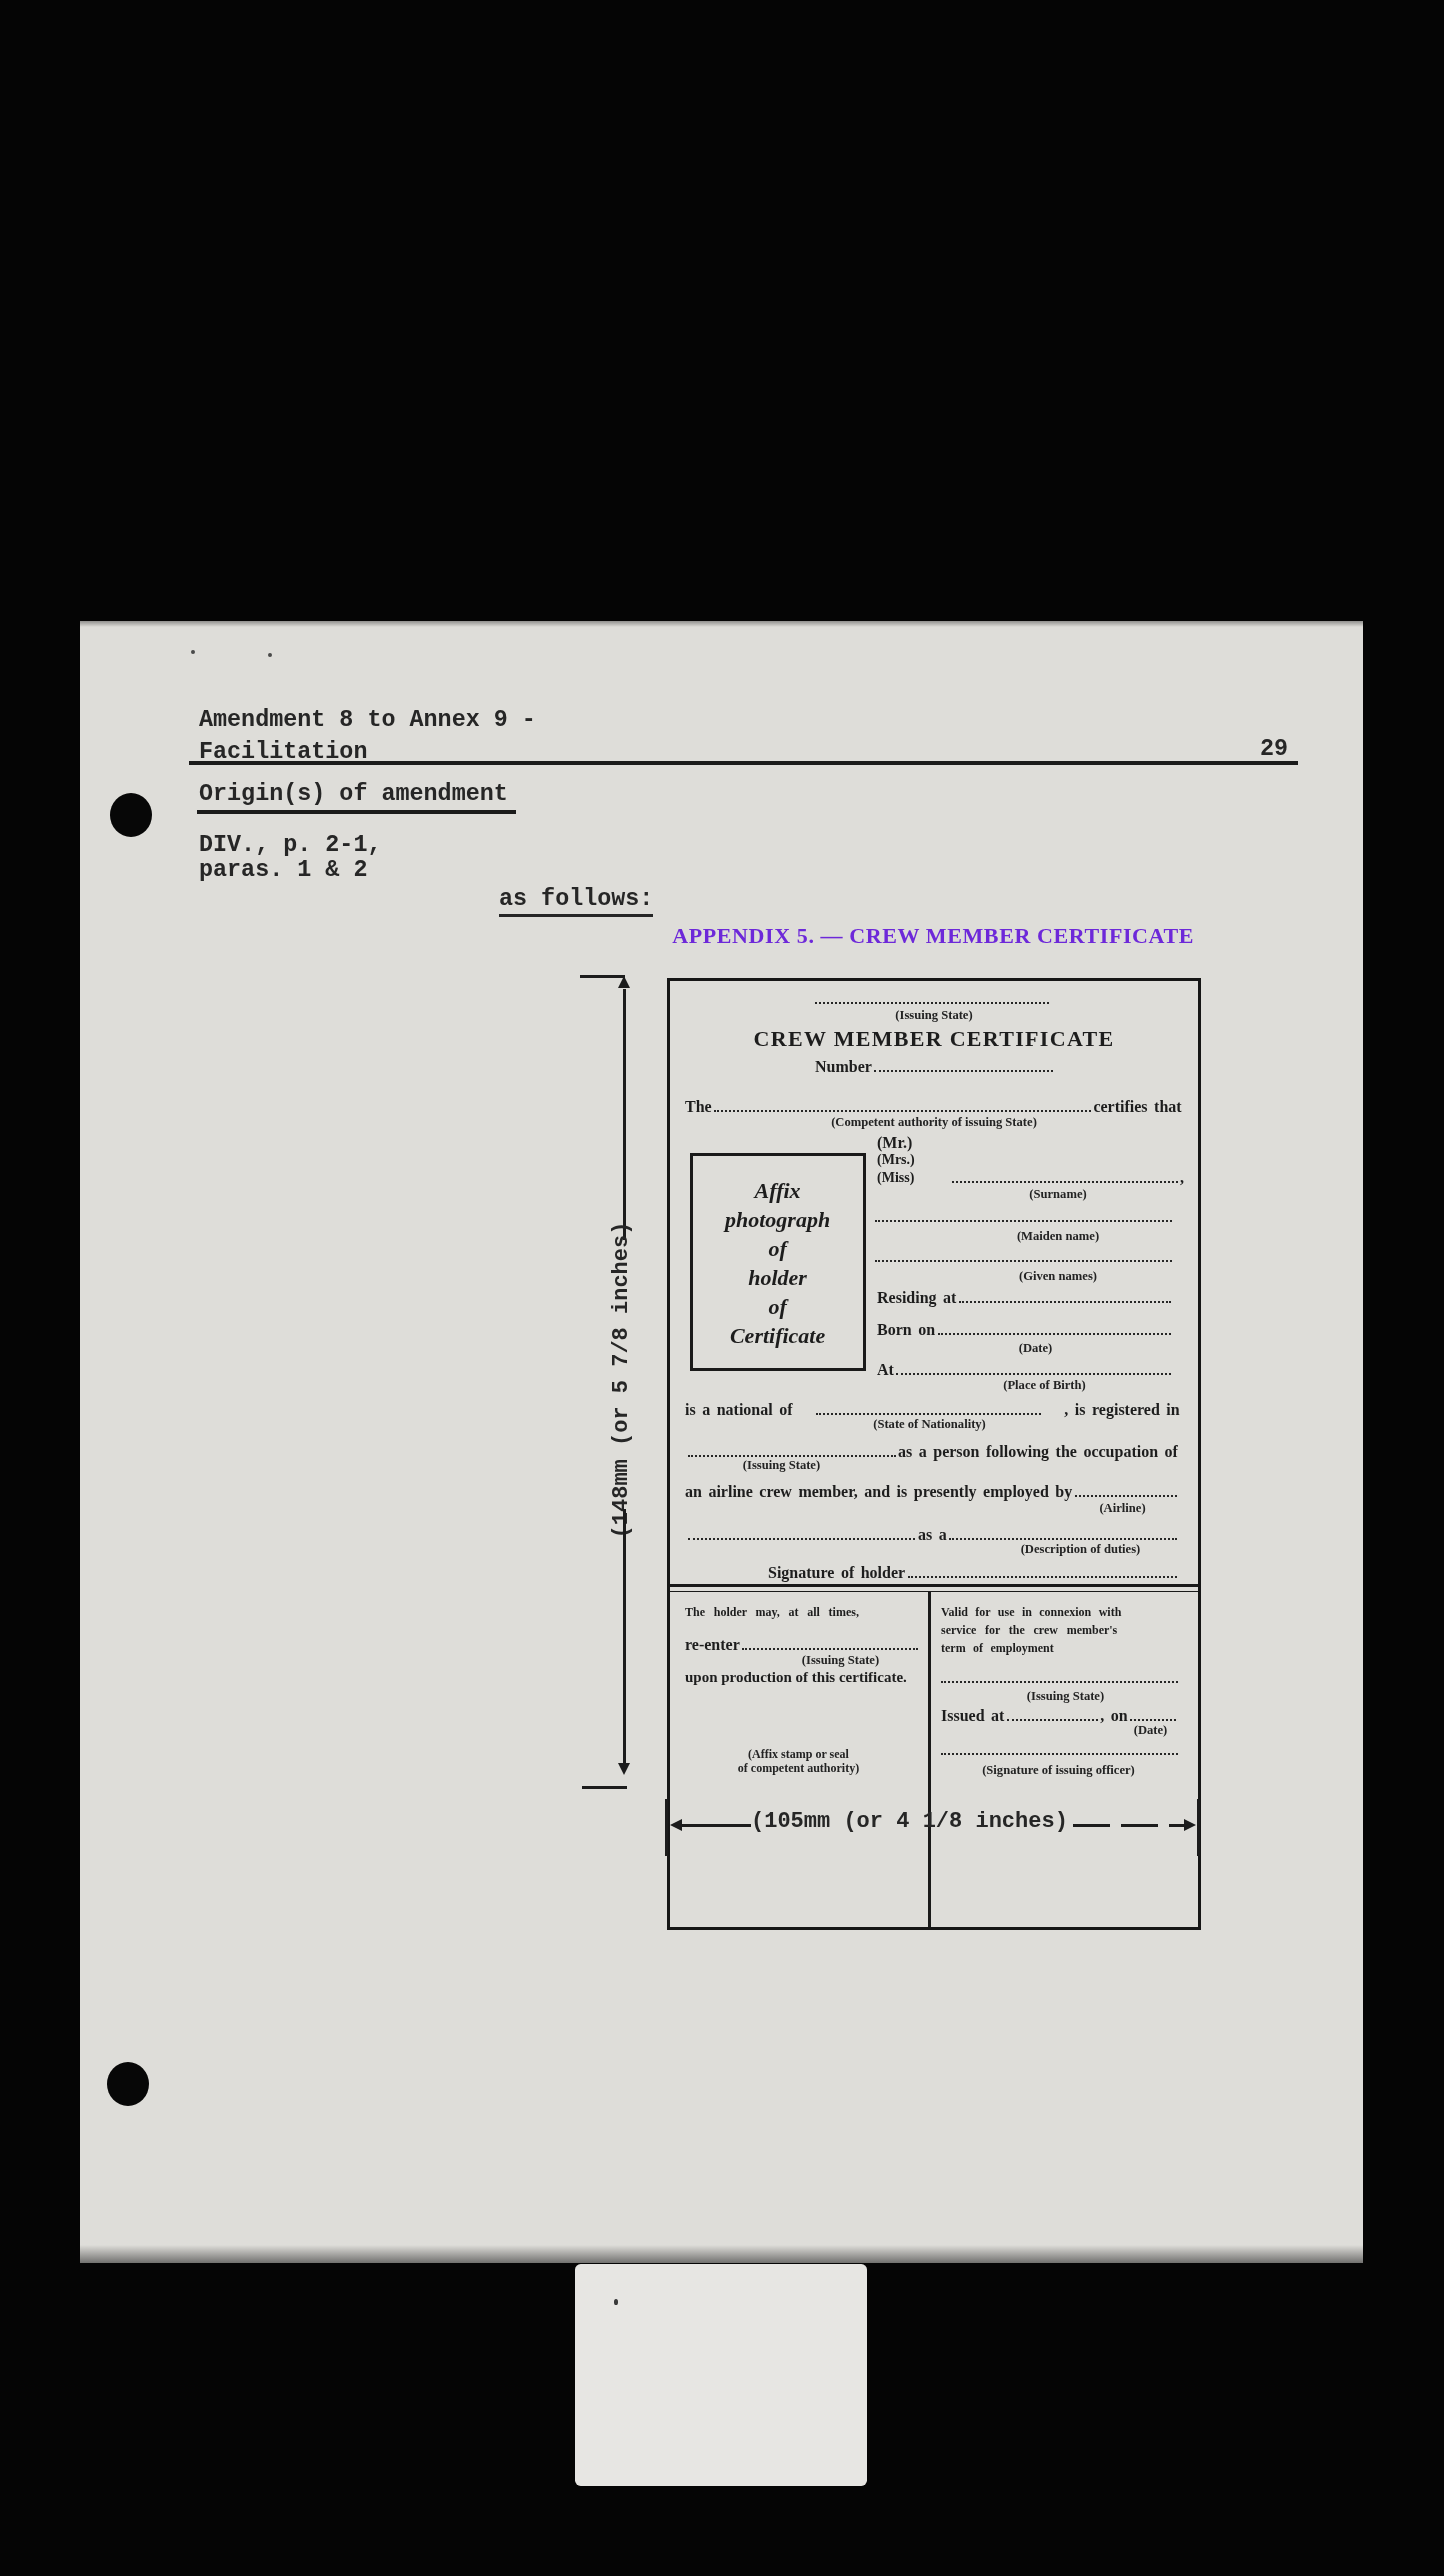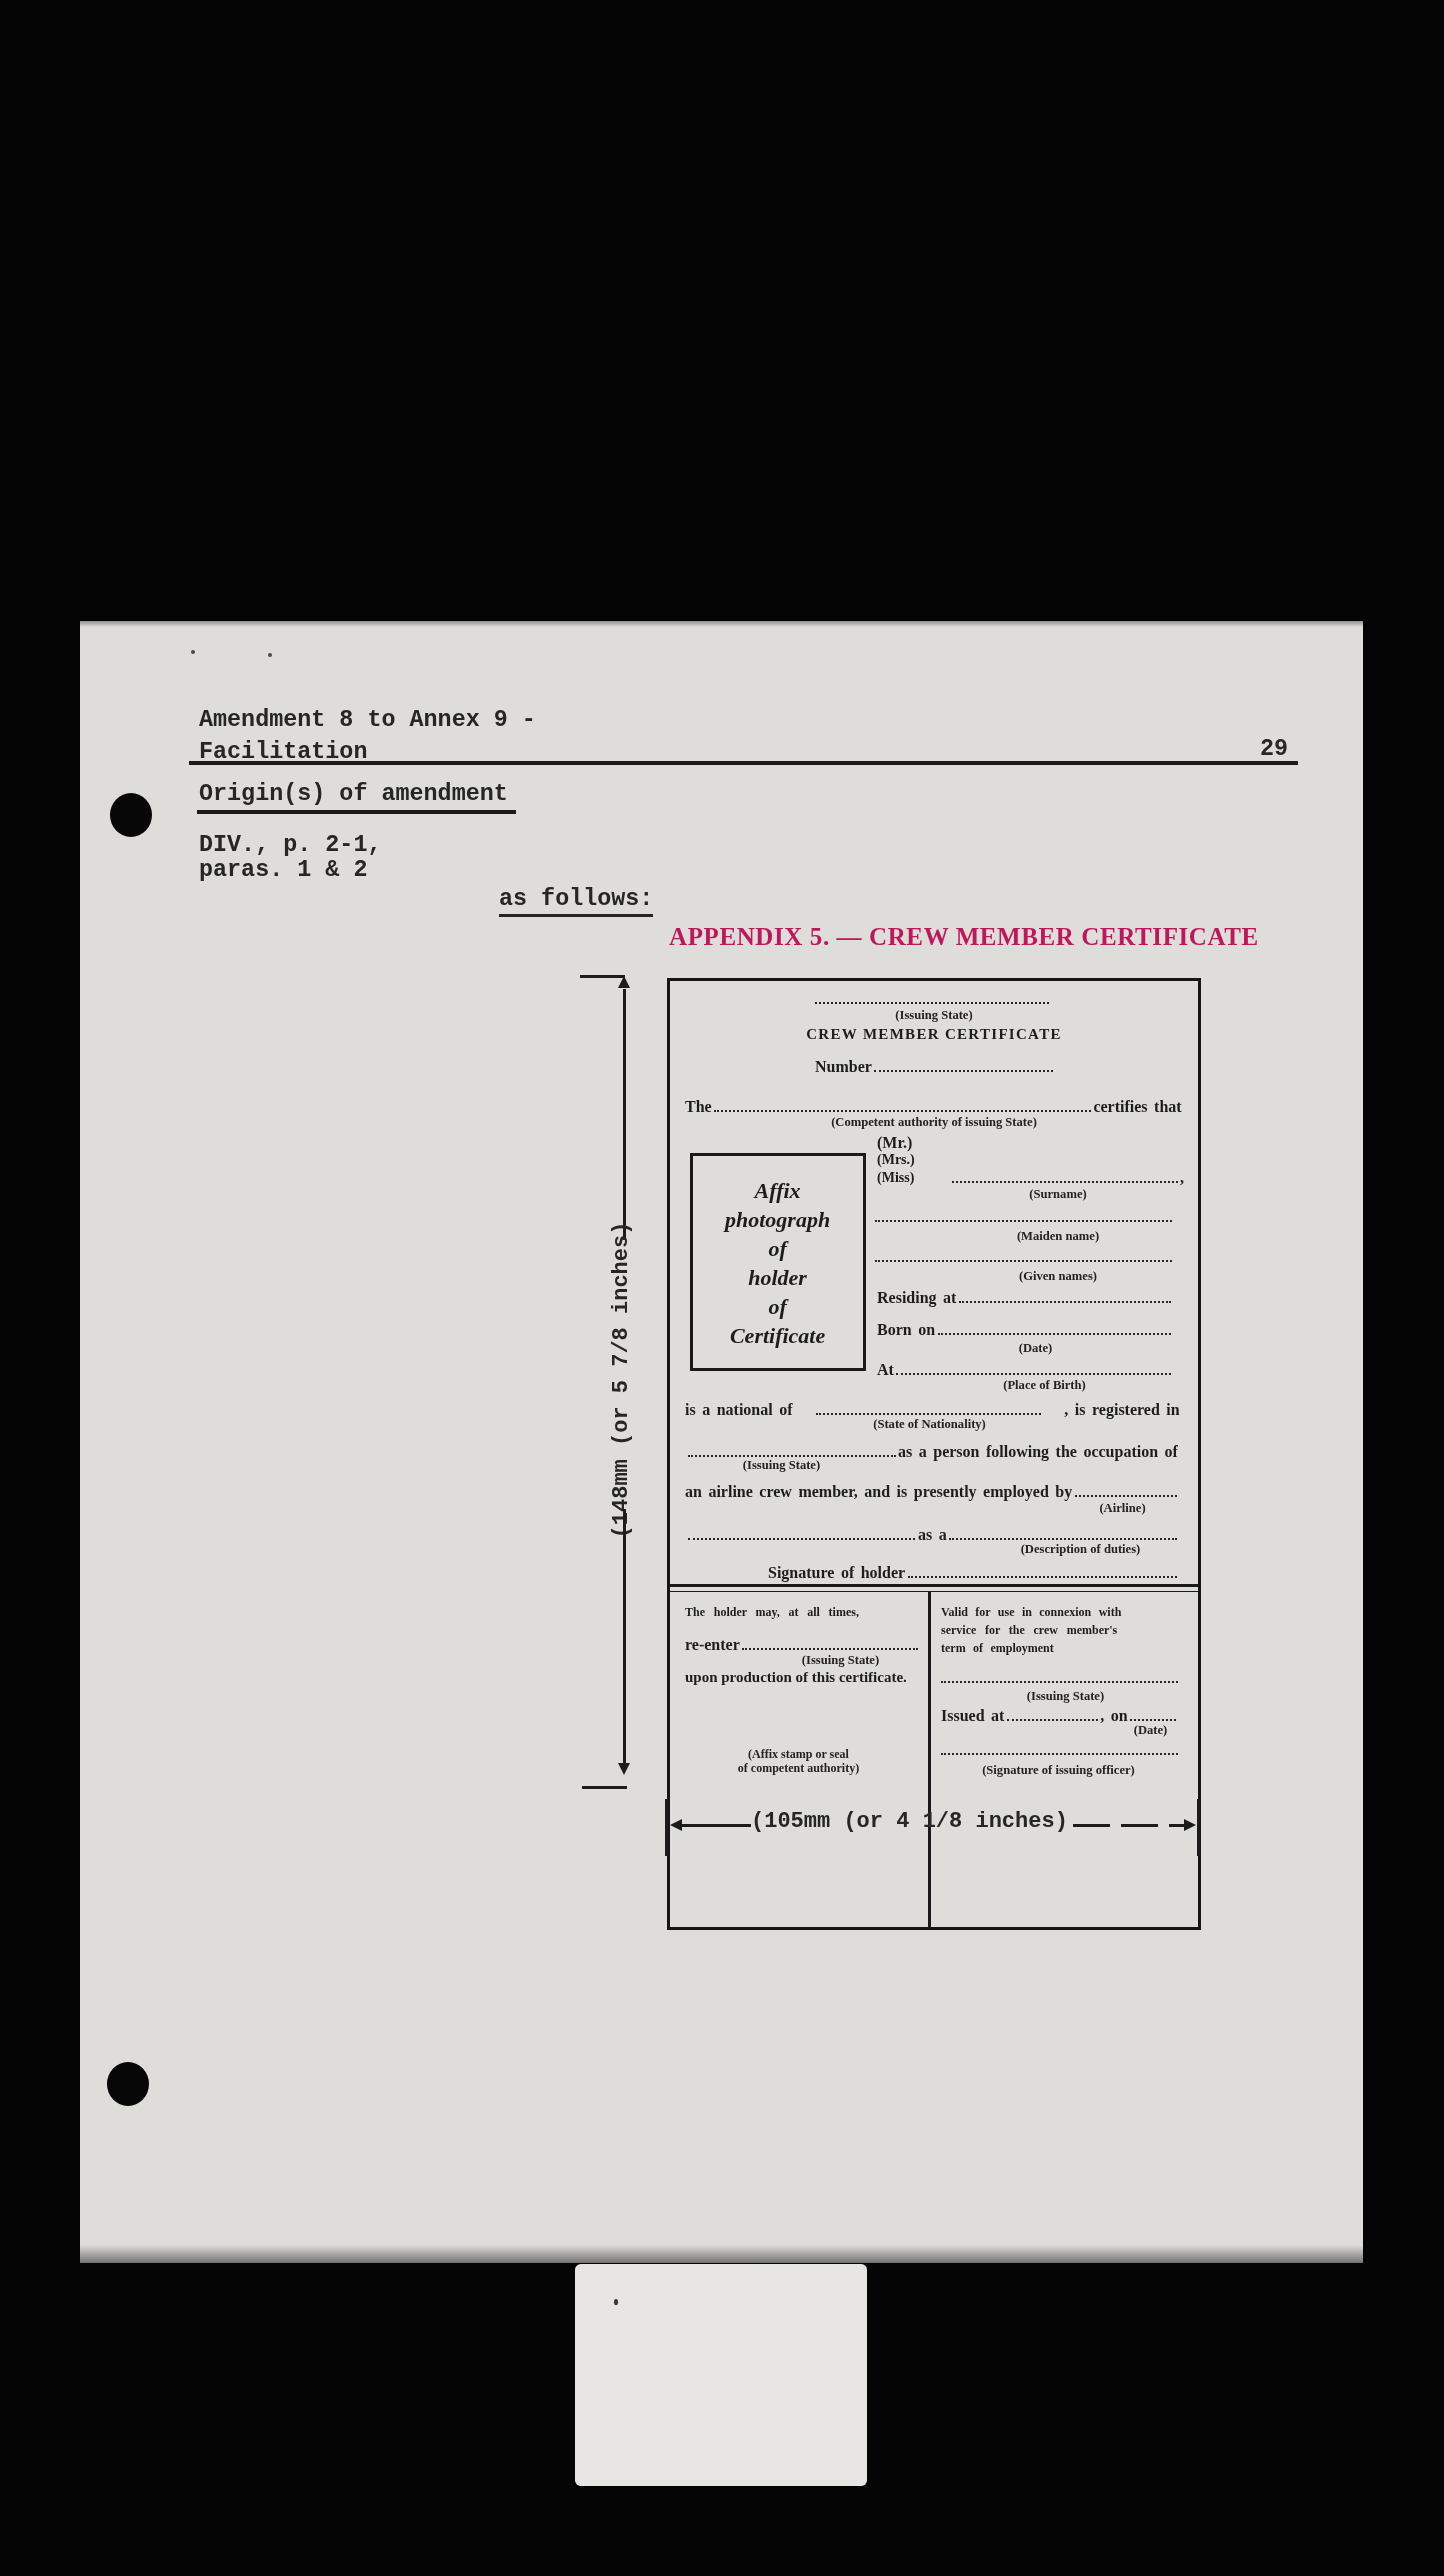--- a/index.html
+++ b/index.html
@@ -14,31 +14,31 @@
   .page::after{content:'';position:absolute;left:0;right:0;bottom:0;height:17.7px;
         background:linear-gradient(to bottom,rgba(0,0,0,0),rgba(25,25,25,.55));}
   .hole{position:absolute;width:42px;height:44px;border-radius:50%;background:#070707;}
   .speck{position:absolute;width:3.8px;height:3.8px;border-radius:50%;background:#4a4a4a;}
   
   .tw{position:absolute;font-family:"Liberation Mono",monospace;font-weight:700;
       font-size:23.4px;line-height:1.25;color:#262626;white-space:nowrap;}
   .rule{position:absolute;background:#1b1b1b;}
   .u-amend{border-bottom:3.8px solid #262626;padding-bottom:1.9px;}
   
-  .app-title{position:absolute;left:589px;top:302px;width:525px;text-align:center;
-      font-weight:700;font-size:25px;letter-spacing:0.6px;color:#be185d;white-space:nowrap;}
+  .app-title{position:absolute;left:589px;top:302px;width:525px;text-align:right;
+      font-weight:700;font-size:22px;letter-spacing:0.6px;color:#6d28d9;white-space:nowrap;}
   
   .cert{position:absolute;left:587px;top:357px;width:534px;height:952px;
         border:3.8px solid #161616;box-sizing:border-box;color:#1d1d1d;}
   .cert .abs{position:absolute;}
   .lab{font-weight:700;font-size:16px;white-space:nowrap;}
   .cap{position:absolute;font-weight:700;font-size:12.6px;text-align:center;
        color:#232323;white-space:nowrap;}
   .cert-title{position:absolute;left:0;right:0;top:45px;text-align:center;
-       font-weight:700;font-size:15px;letter-spacing:1.3px;white-space:nowrap;}
+       font-weight:700;font-size:22px;letter-spacing:1.3px;white-space:nowrap;}
   .dotline{position:absolute;height:0;border-bottom:2.5px dotted #262626;}
   .frow{position:absolute;display:flex;align-items:flex-end;word-spacing:2.5px;}
   .frow .lab{line-height:1.2;}
   .frow .dots{flex:1;border-bottom:2.5px dotted #262626;margin:0 2.5px 4.4px 2.5px;min-width:19px;}
   .frow .dots.fix{flex:none;}
   .photo{position:absolute;left:19.6px;top:172px;width:176px;height:218px;
          border:3.2px solid #1a1a1a;box-sizing:border-box;text-align:center;
          padding-top:20px;}
   .photo div{font-weight:700;font-size:22px;line-height:29px;font-style:italic;}
   .divider{position:absolute;left:0;right:0;top:603px;height:7.6px;box-sizing:border-box;

